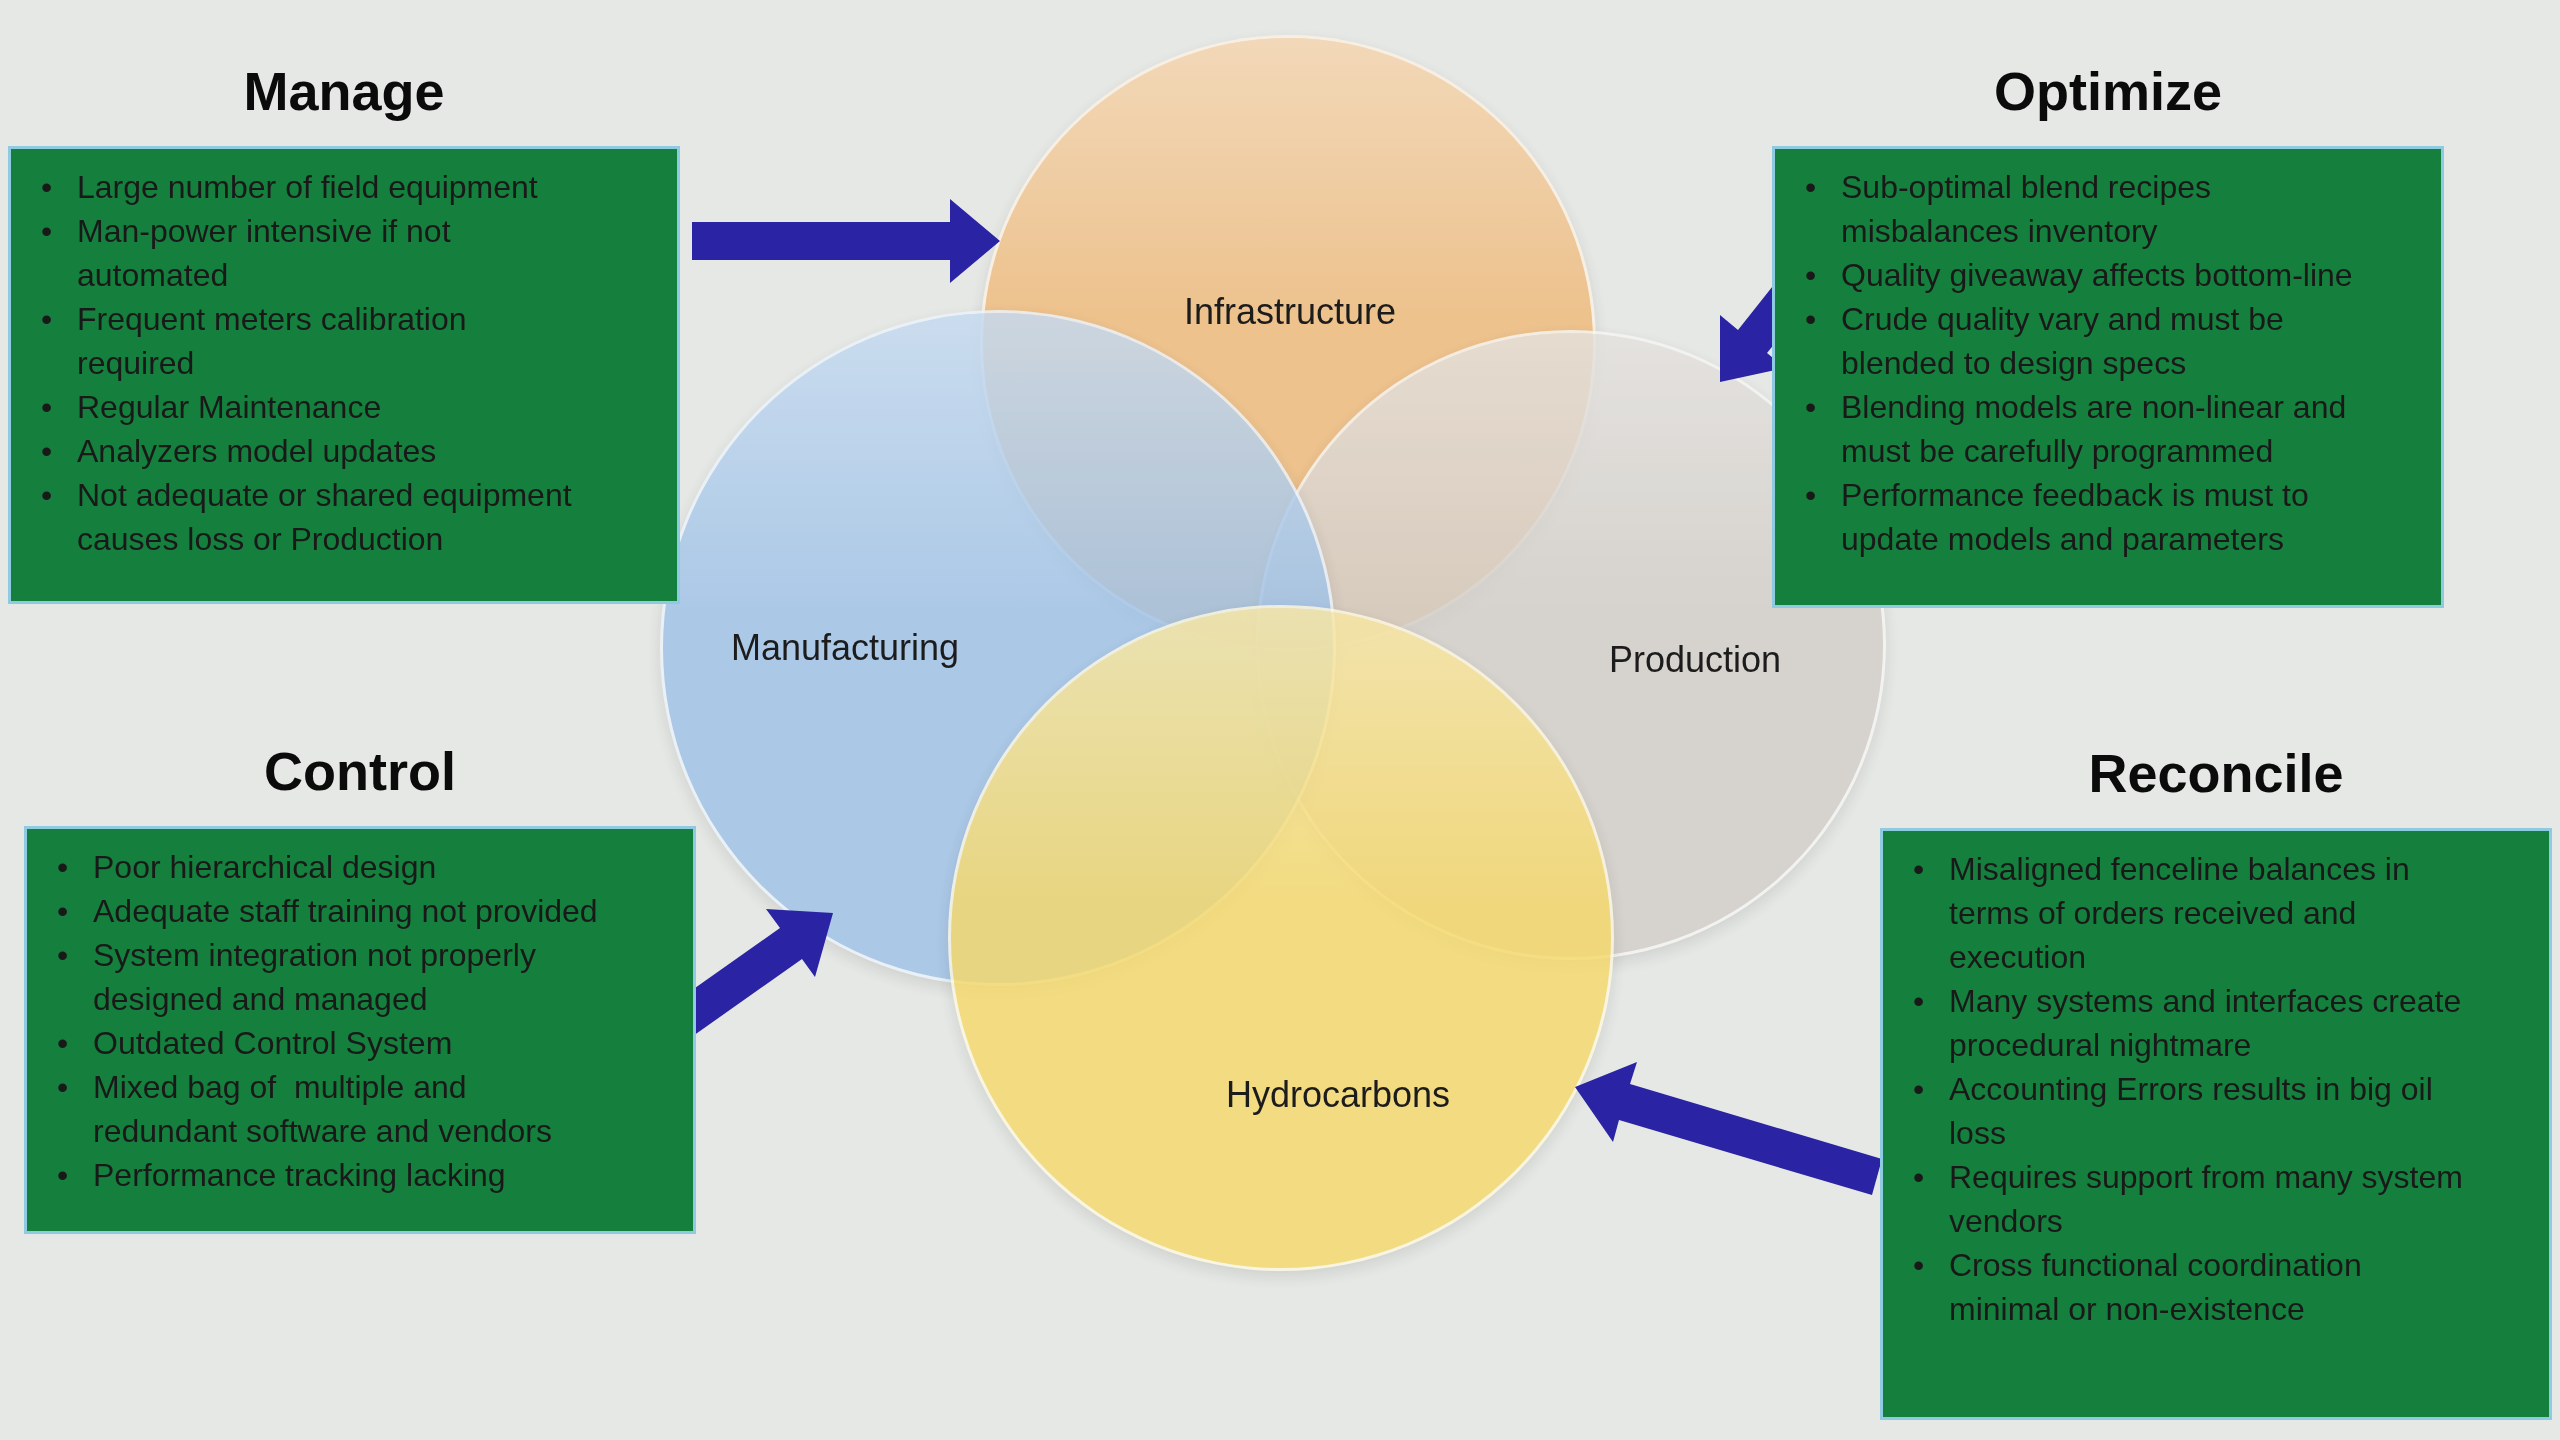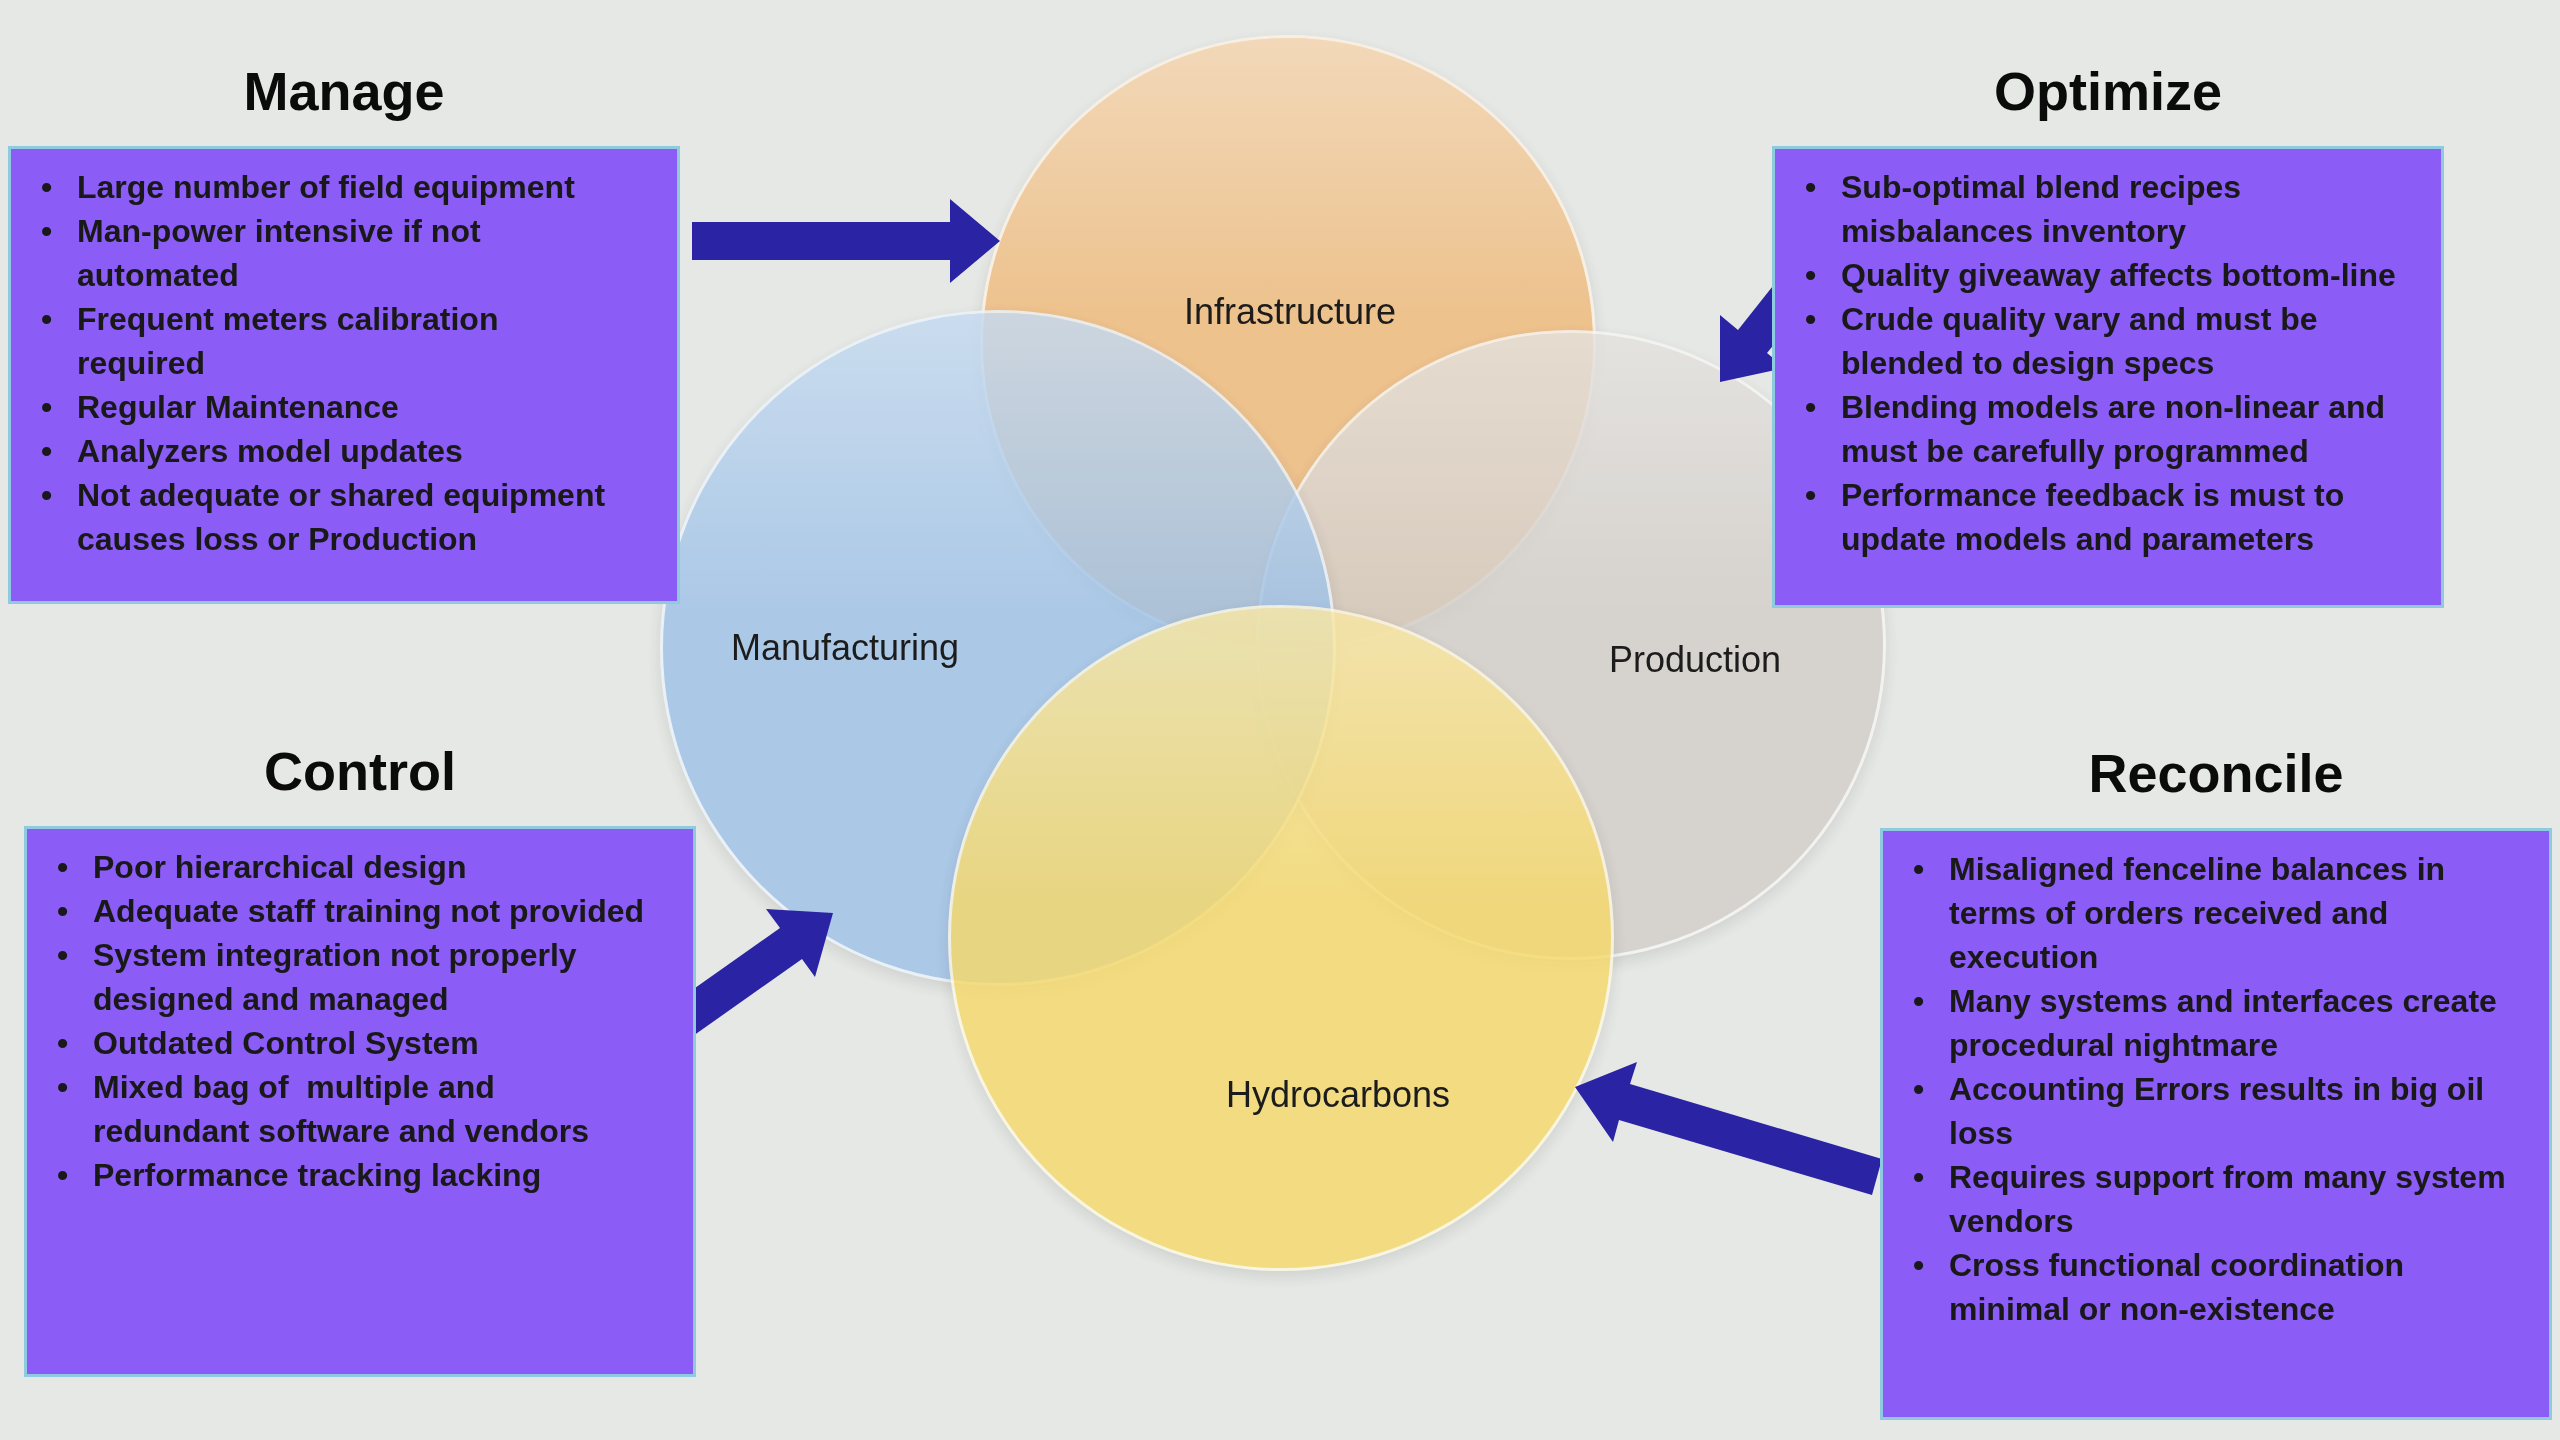--- a/index.html
+++ b/index.html
@@ -67,24 +67,23 @@
   .panel h2 {
     margin: 0 0 26px 0;
     font-size: 54px;
     line-height: 58px;
     font-weight: bold;
     text-align: center;
     color: #0b0b0b;
   }
   .box {
     border: 3px solid var(--box-border);
-    background: #8b5cf6;
+    background: #15803d;
     padding: 16px 10px 16px 14px;
     box-sizing: border-box;
-    font-weight: bold;
   }
   .box ul {
     list-style: none;
     margin: 0;
     padding: 0;
   }
   .box li {
     position: relative;
     padding-left: 52px;
     font-size: 32px;
@@ -94,21 +93,21 @@
   }
   .box li::before {
     content: "\2022";
     position: absolute;
     left: 16px;
   }
 
   #panel-manage    { left: 8px;    top: 62px;  }
   #panel-manage .box    { height: 458px; }
   #panel-control   { left: 24px;    top: 694px; margin-top: 48px; }
-  #panel-control .box   { height: 551px; }
+  #panel-control .box   { height: 408px; }
   #panel-optimize  { left: 1772px; top: 62px;  }
   #panel-optimize .box  { height: 462px; }
   #panel-reconcile { left: 1880px; top: 744px; }
   #panel-reconcile .box { height: 592px; }
 </style>
 </head>
 <body style="--box-border: #8fcbe0; background: rgb(229, 232, 228);">
 
 <div class="circle" id="c-infrastructure" style="background-color: rgb(239, 186, 123);"></div>
 <div class="circle" id="c-production" style="background-color: rgb(211, 206, 201);"></div>

